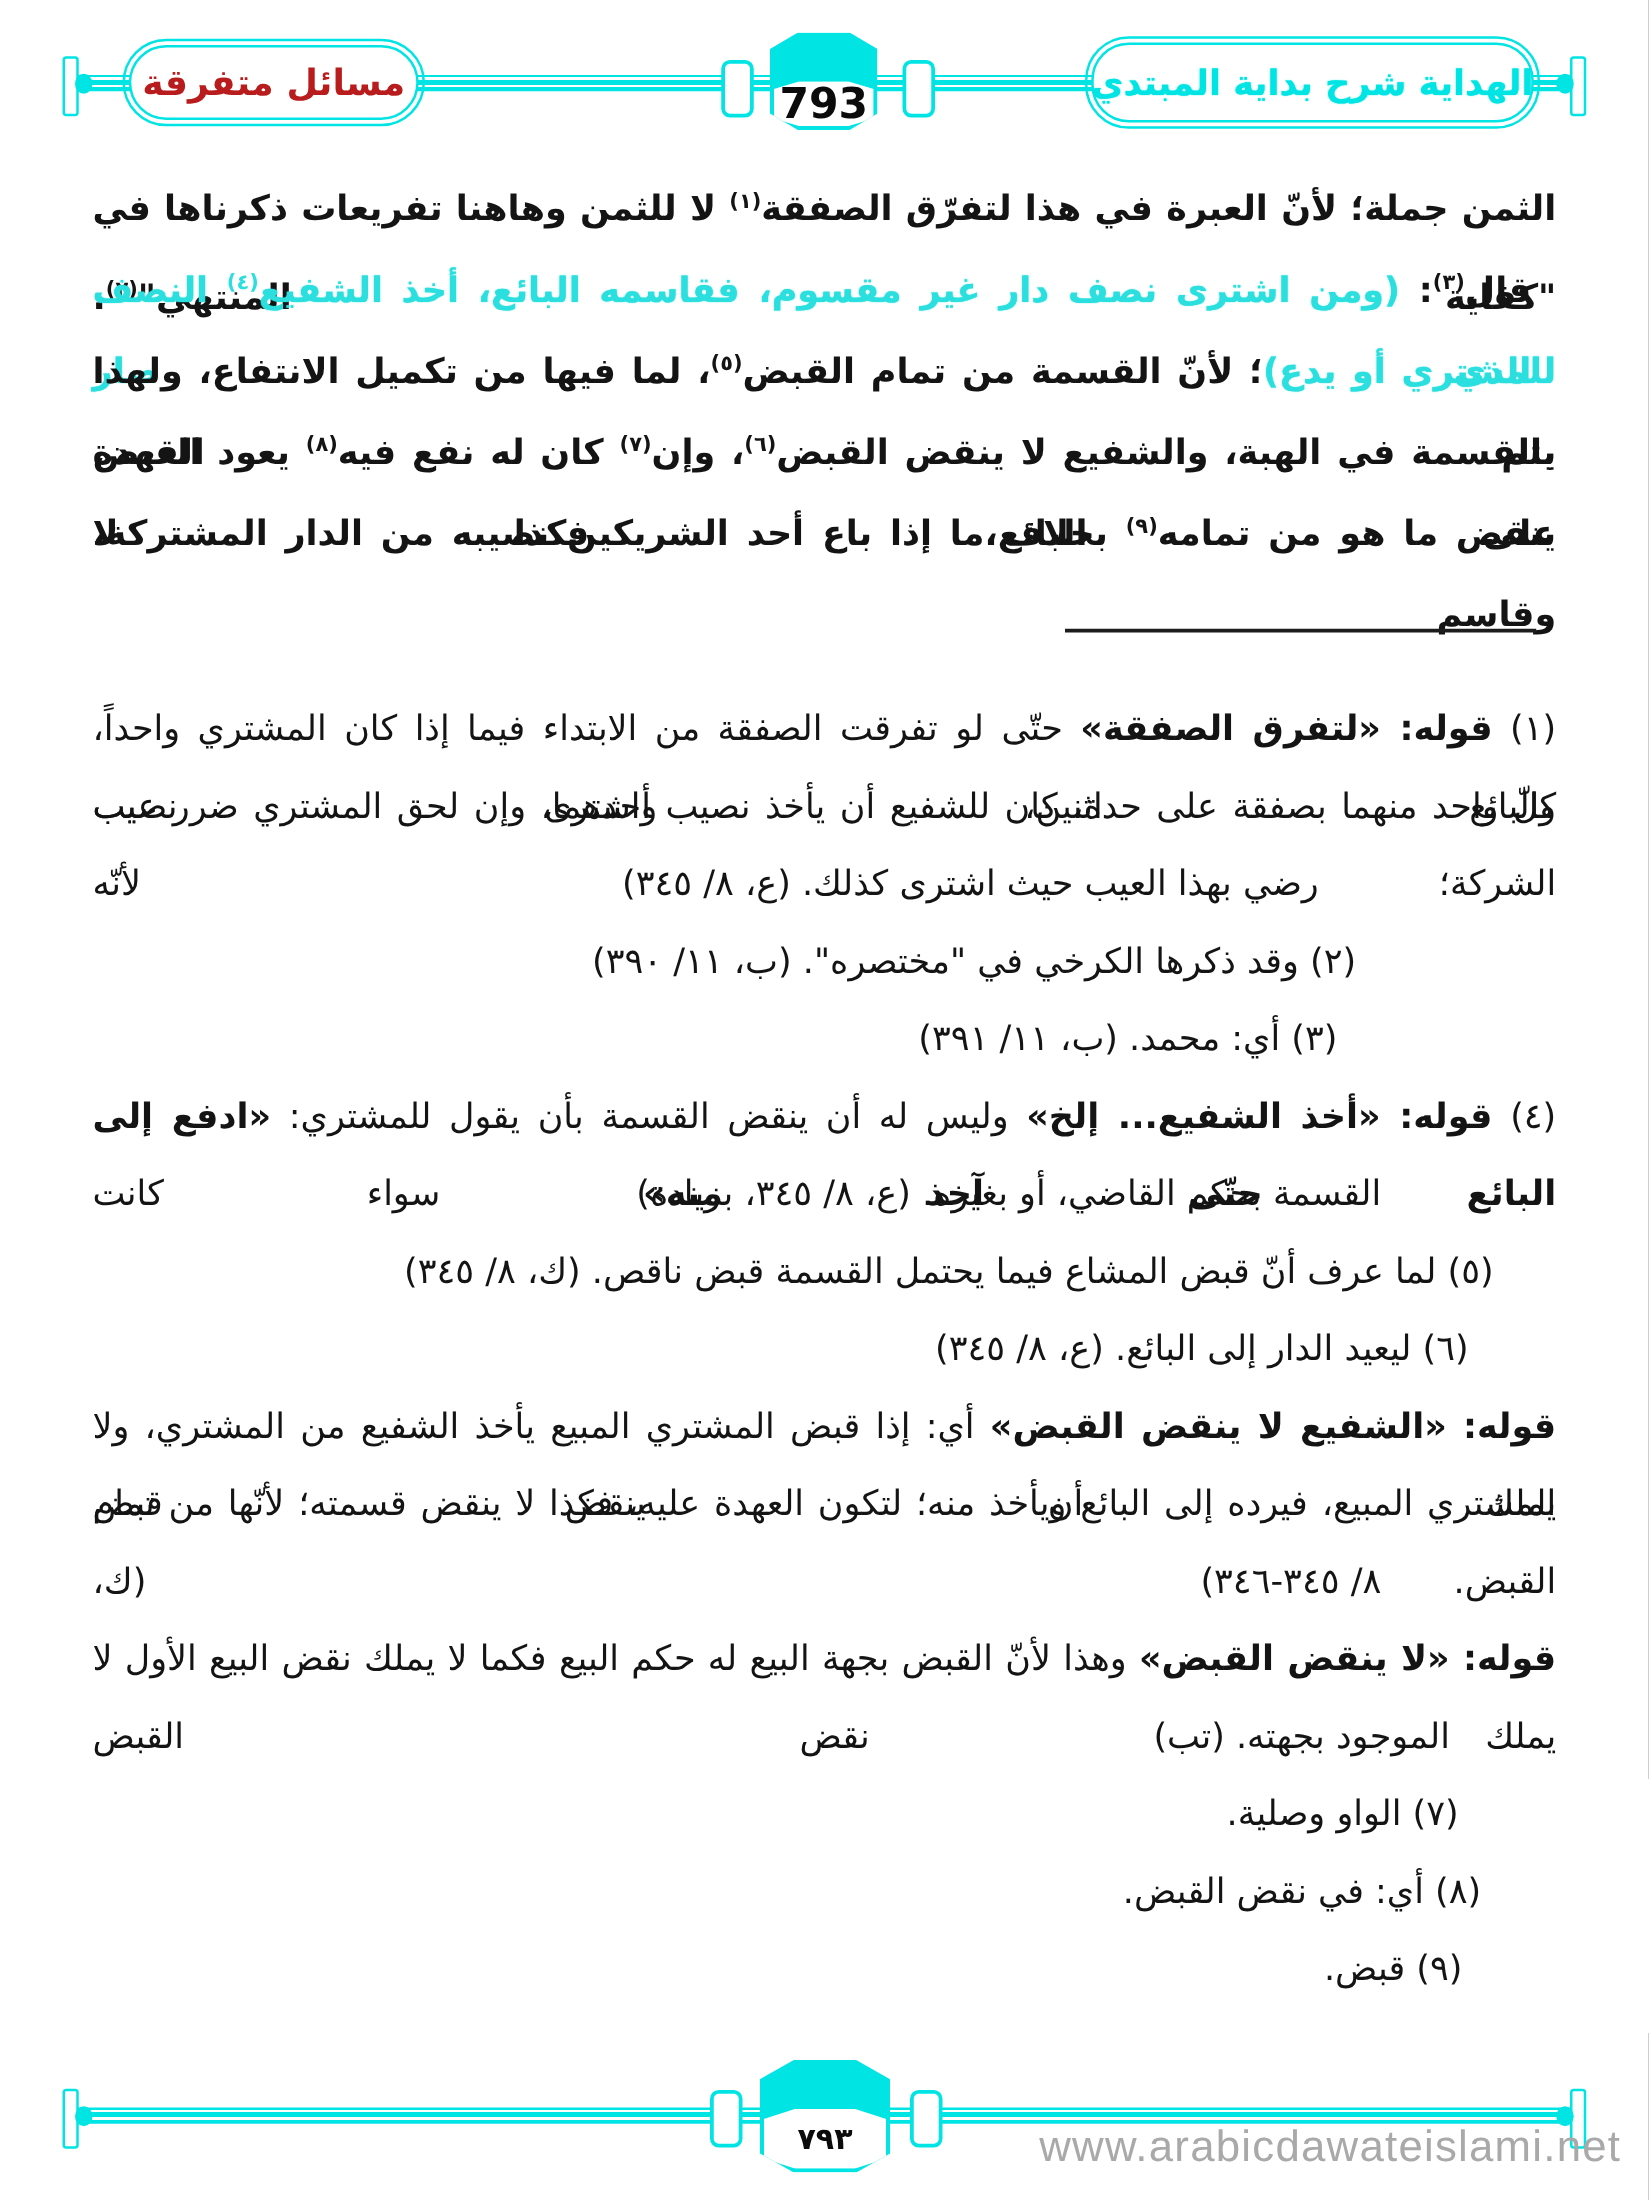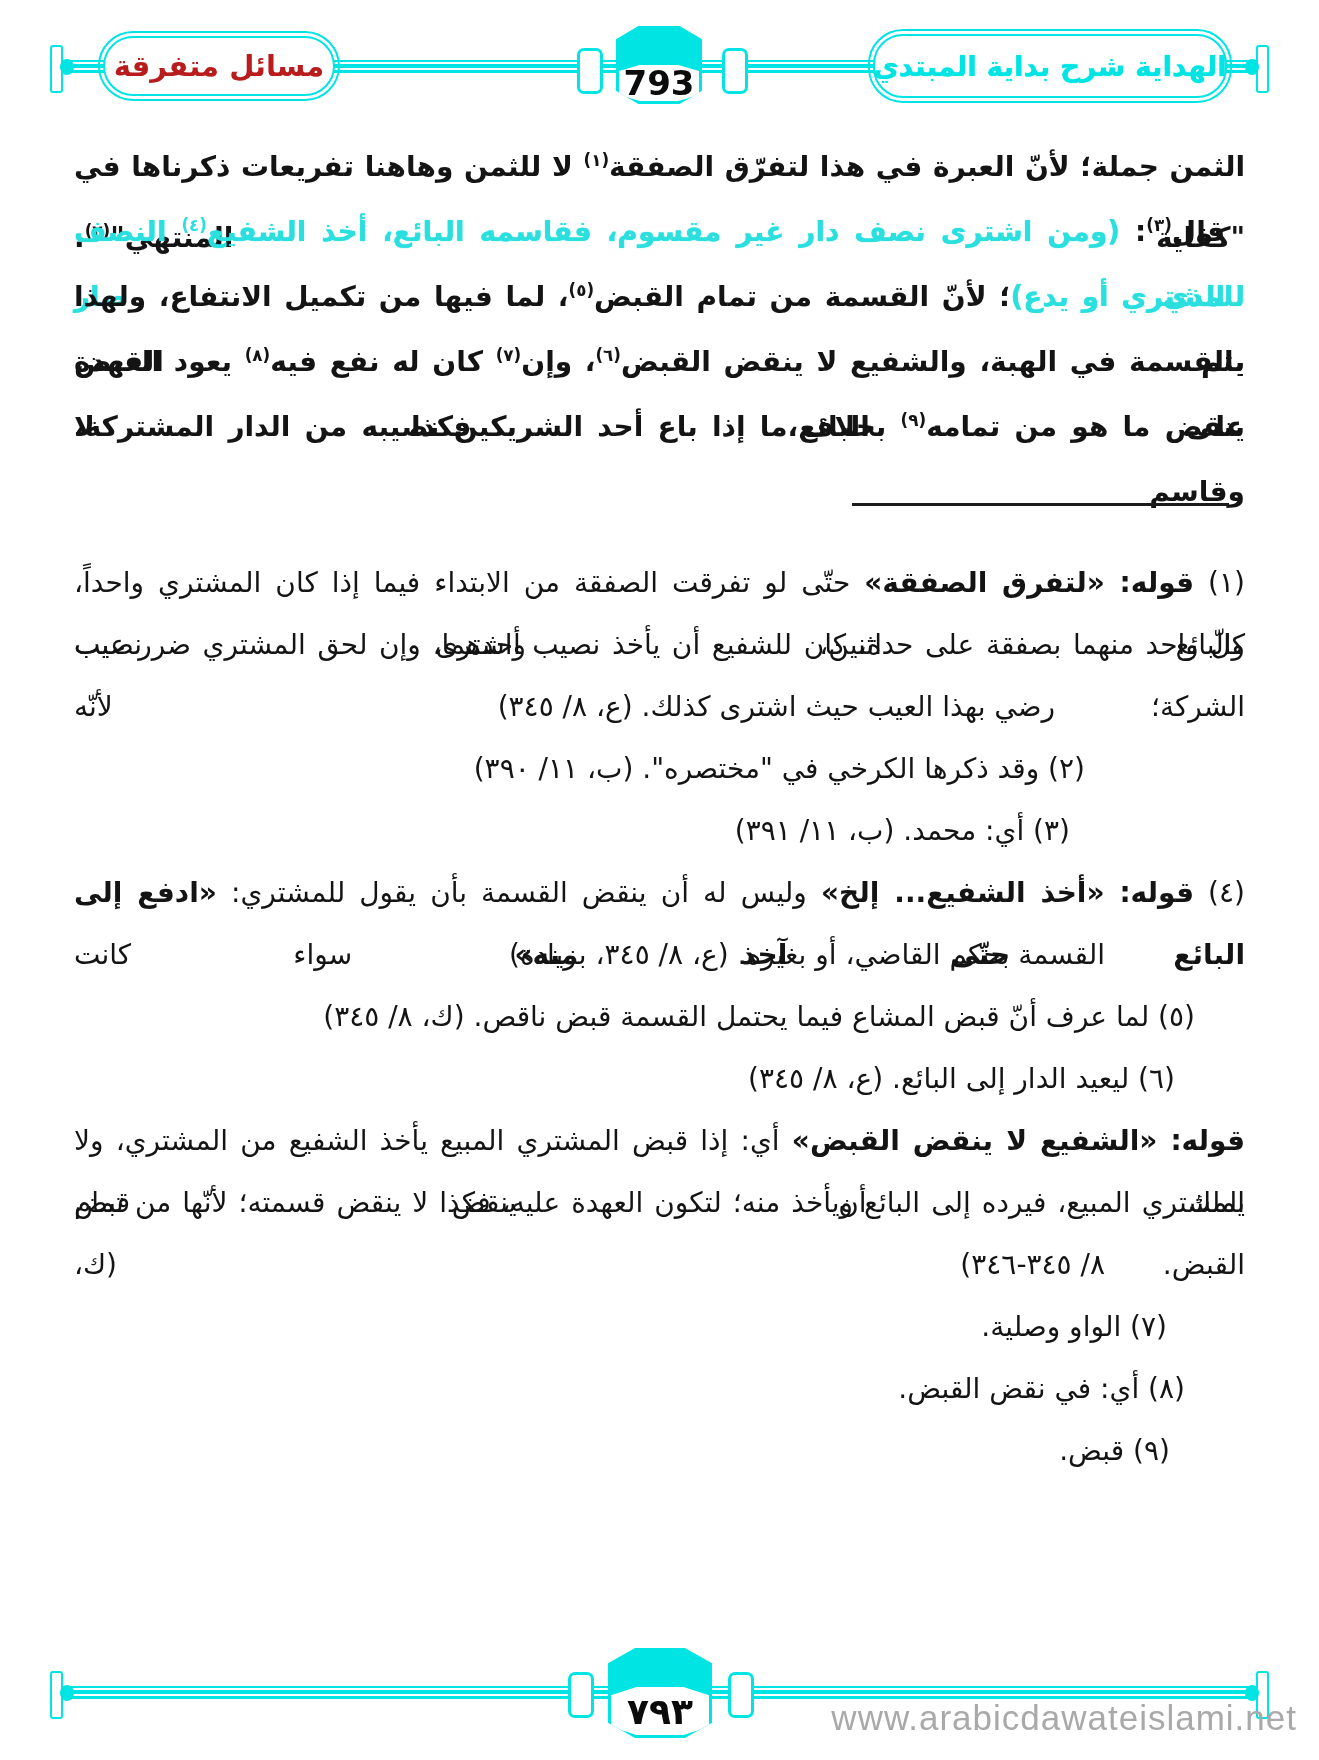--- a/index.html
+++ b/index.html
@@ -125,39 +125,41 @@
       <div class="tline" style="padding-right: 190px;"><span class="sg-n">رضي بهذا العيب حيث اشترى كذلك. (ع، ٨/ ٣٤٥)</span></div>
       <div class="tline" style="padding-right: 160px;"><span class="sg-n">(٢) وقد ذكرها الكرخي في "مختصره". (ب، ١١/ ٣٩٠)</span></div>
       <div class="tline" style="padding-right: 175px;"><span class="sg-n">(٣) أي: محمد. (ب، ١١/ ٣٩١)</span></div>
       <div class="tline just"><span class="sg-n">(٤) </span><span class="sg-bold">قوله: «أخذ الشفيع... إلخ»</span><span class="sg-n"> وليس له أن ينقض القسمة بأن يقول للمشتري: </span><span class="sg-bold">«ادفع إلى البائع حتّى آخذ منه»</span><span class="sg-n"> سواء كانت</span></div>
       <div class="tline" style="padding-right: 140px;"><span class="sg-n">القسمة بحكم القاضي، أو بغيره. (ع، ٨/ ٣٤٥، بزيادة)</span></div>
       <div class="tline" style="padding-right: 50px;"><span class="sg-n">(٥) لما عرف أنّ قبض المشاع فيما يحتمل القسمة قبض ناقص. (ك، ٨/ ٣٤٥)</span></div>
       <div class="tline" style="padding-right: 70px;"><span class="sg-n">(٦) ليعيد الدار إلى البائع. (ع، ٨/ ٣٤٥)</span></div>
       <div class="tline just"><span class="sg-bold">قوله: «الشفيع لا ينقض القبض»</span><span class="sg-n"> أي: إذا قبض المشتري المبيع يأخذ الشفيع من المشتري، ولا يملك أن ينقض قبض</span></div>
       <div class="tline just"><span class="sg-n">المشتري المبيع، فيرده إلى البائع ويأخذ منه؛ لتكون العهدة عليه، فكذا لا ينقض قسمته؛ لأنّها من تمام القبض. (ك،</span></div>
       <div class="tline" style="padding-right: 140px;"><span class="sg-n">٨/ ٣٤٥-٣٤٦)</span></div>
+      <div class="tline just"><span class="sg-bold">قوله: «لا ينقض القبض»</span><span class="sg-n"> وهذا لأنّ القبض بجهة البيع له حكم البيع فكما لا يملك نقض البيع الأول لا يملك نقض القبض</span></div>
+      <div class="tline" style="padding-right: 85px;"><span class="sg-n">الموجود بجهته. (تب)</span></div>
       <div class="tline" style="padding-right: 78px;"><span class="sg-n">(٧) الواو وصلية.</span></div>
       <div class="tline" style="padding-right: 60px;"><span class="sg-n">(٨) أي: في نقض القبض.</span></div>
       <div class="tline" style="padding-right: 75px;"><span class="sg-n">(٩) قبض.</span></div>
     </div>
 
   <div class="rail" style="left:58px;top:1686px;width:1203px;"></div>
 
   <div class="finial left" style="left:50px;top:1671px;">
     <span class="bar"></span>
       <span class="knob"></span>
   </div>
   <div class="finial right" style="left:1239px;top:1671px;">
     <span class="bar"></span>
       <span class="knob"></span>
   </div>
 
   <div class="clasp" style="left:568px;top:1672px;"></div>
   <div class="octagon" style="left:608px;top:1648px;width:104px;height:90px;">
-    <div class="inner" style="font-size:36px;">
+    <div class="inner" style="font-size:24px;">
       <span>٧٩٣</span>
     </div>
   </div>
   <div class="clasp" style="left:728px;top:1672px;"></div>
 
   <div class="watermark" style="top:1698px;right:22px;">www.arabicdawateislami.net</div>
 
 </div>
 
 </body></html>

